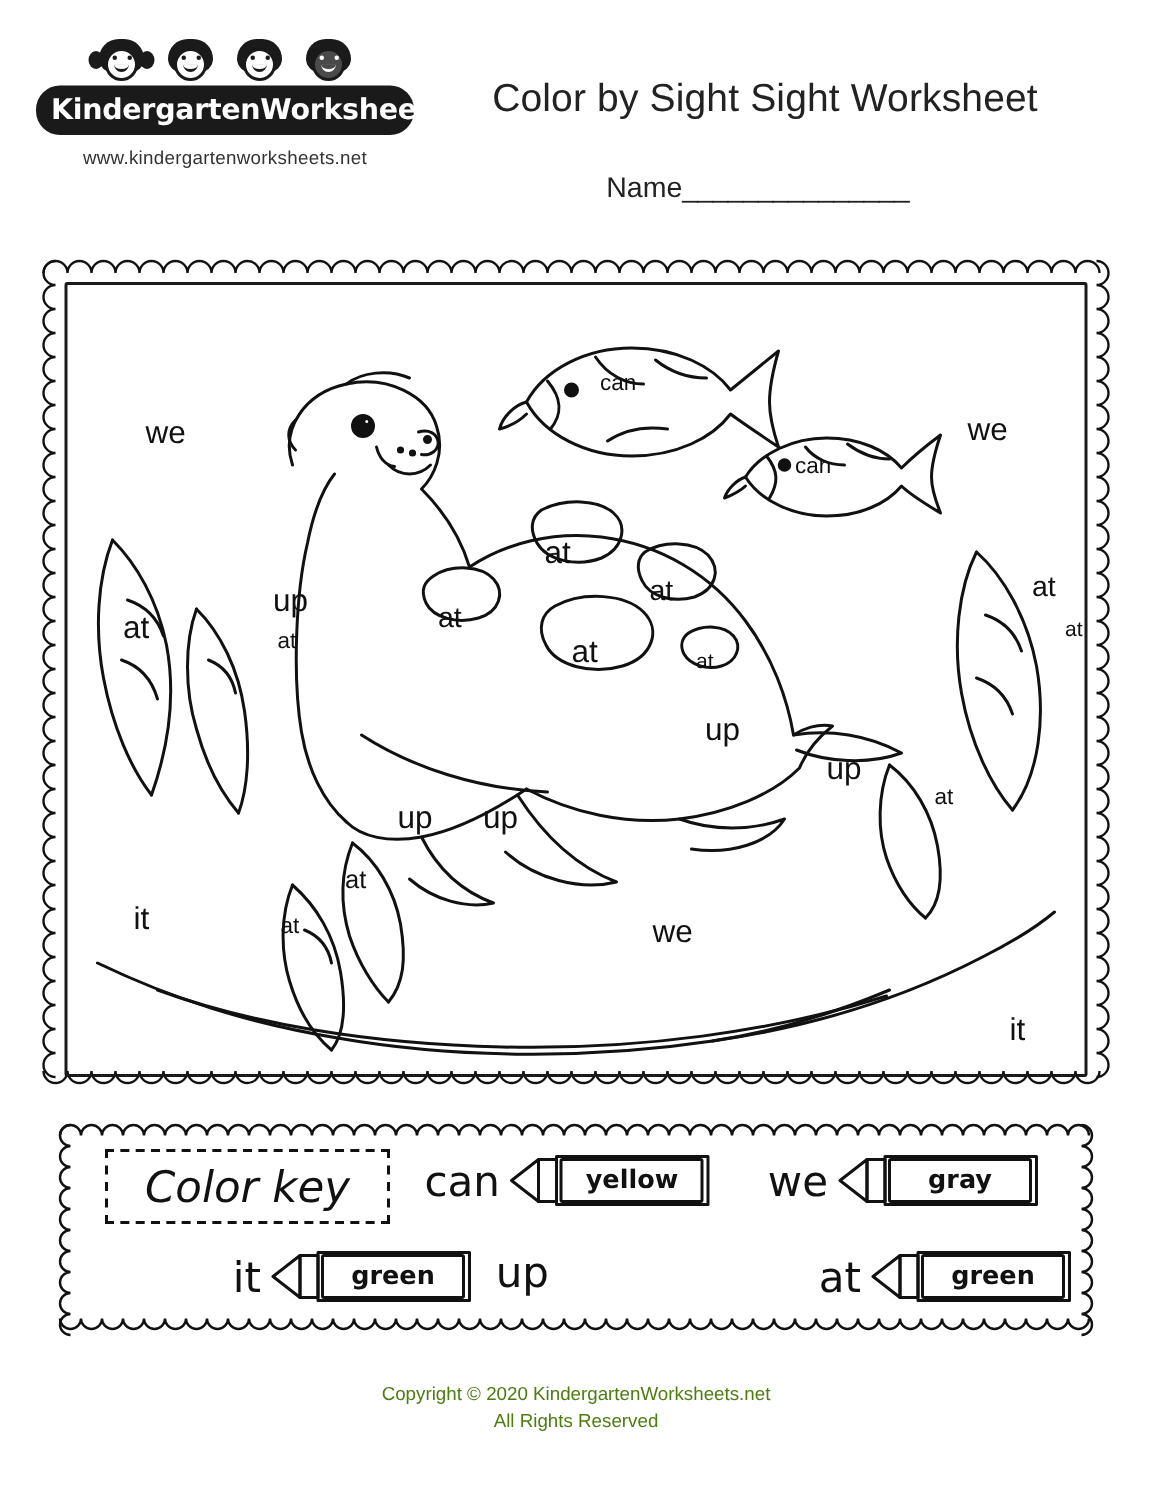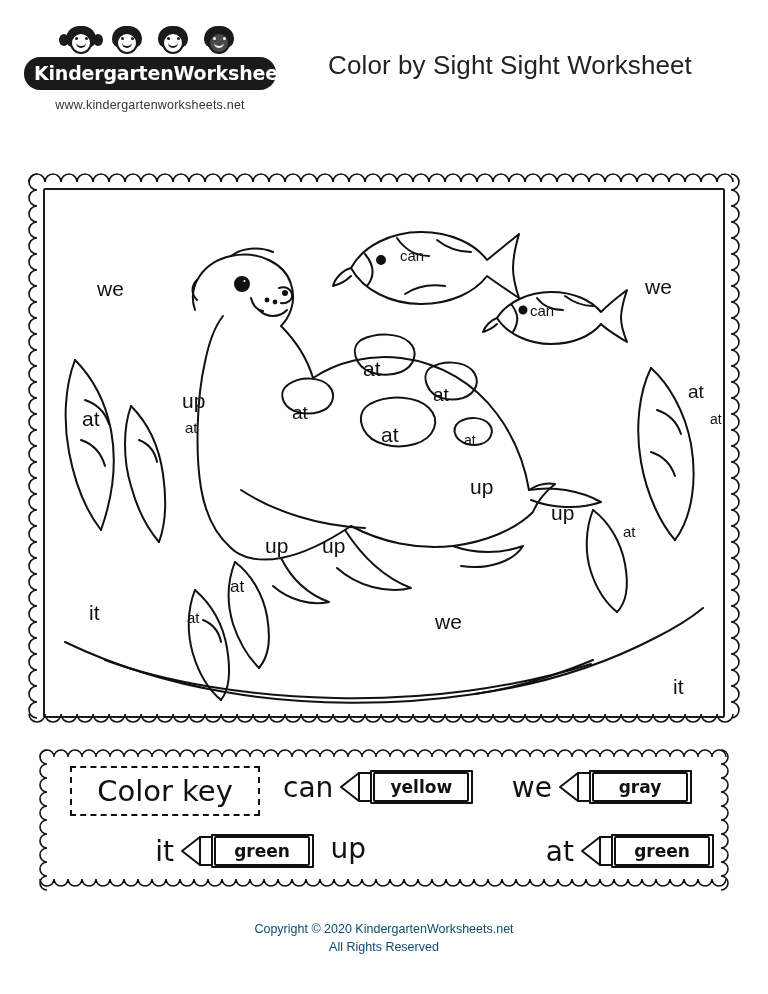--- a/index.html
+++ b/index.html
@@ -146,21 +146,21 @@
   }
   .key-inner {
     position: absolute;
     inset: 0;
   }
   .key-box {
     position: absolute;
     left: 32px; top: 18px;
     width: 190px; height: 50px;
     border: 2px dashed #111;
-    display: flex; align-items: center; justify-content: center;
+    display: flex; align-items: center; justify-content: center; font-style: italic;
   }
   .key-box span {
     font-size: 29px;
     font-family: "DejaVu Sans", sans-serif;
     color: #111;
   }
   .key-item {
     position: absolute;
     display: flex;
     align-items: center;
@@ -185,21 +185,21 @@
     font-family: "DejaVu Sans", sans-serif;
     color: #111;
   }
 
   
   .footer {
     position: absolute;
     left: 0; top: 920px; width: 768px;
     text-align: center;
     font-size: 12.5px;
-    color: #0c4a6e;
+    color: #4d7c0f;
     line-height: 1.45;
   }
 </style>
 </head>
 <body>
 
 <div class="page">
 
   <div class="header">
 
@@ -236,20 +236,23 @@
             <div class="smile"></div>
         </div>
       </div>
       <div class="logo-banner">KindergartenWorksheets.net</div>
       <div class="logo-url">www.kindergartenworksheets.net</div>
     </div>
 
     <div class="worksheet-title">Color by Sight Sight Worksheet</div>
   </div>
 
+  <div class="name-line">
+    <span>Name</span><span class="blank">_______________</span>
+  </div>
 
   <div class="picture-frame">
 
     <svg class="scallop-svg" viewBox="0 0 714 562" preserveAspectRatio="none">
       <defs>
         <pattern id="scallopTop" x="0" y="0" width="18" height="18" patternUnits="userSpaceOnUse">
           <circle cx="9" cy="9" r="8" fill="none" stroke="#111" stroke-width="1.6"></circle>
         </pattern>
       </defs>
       <g fill="none" stroke="#111" stroke-width="1.6">

